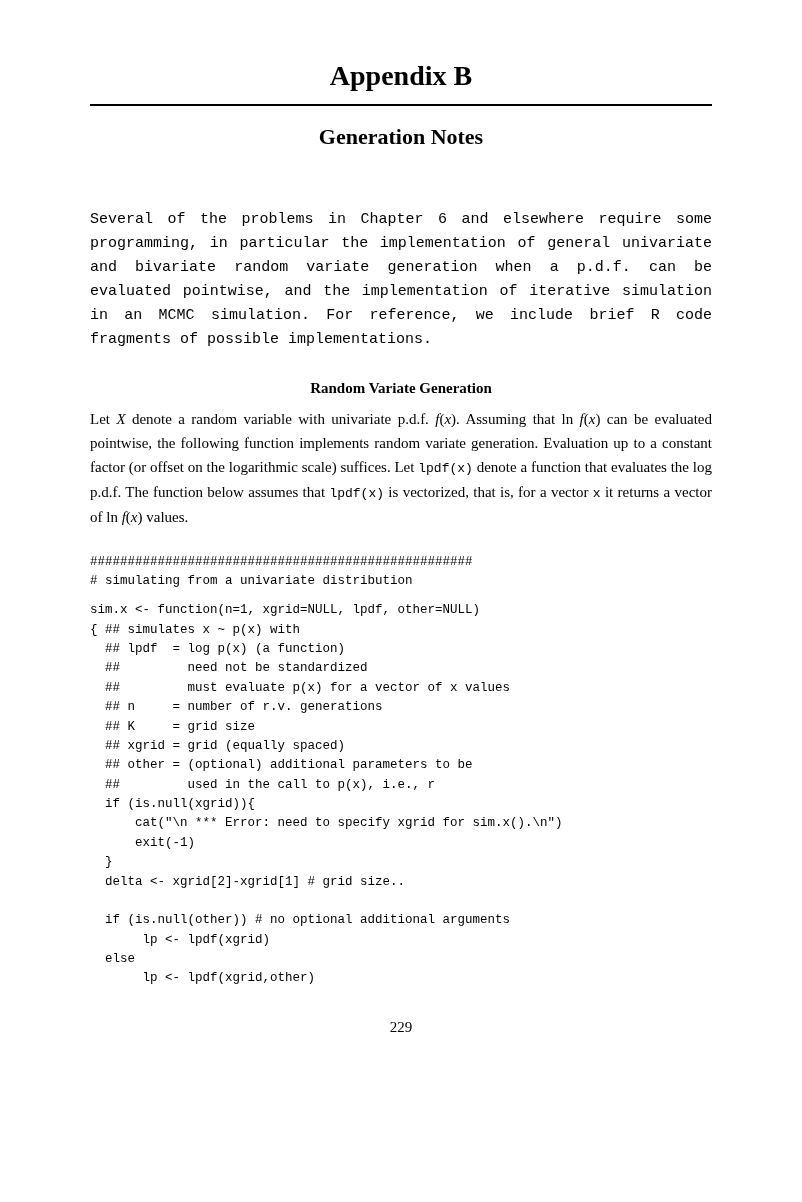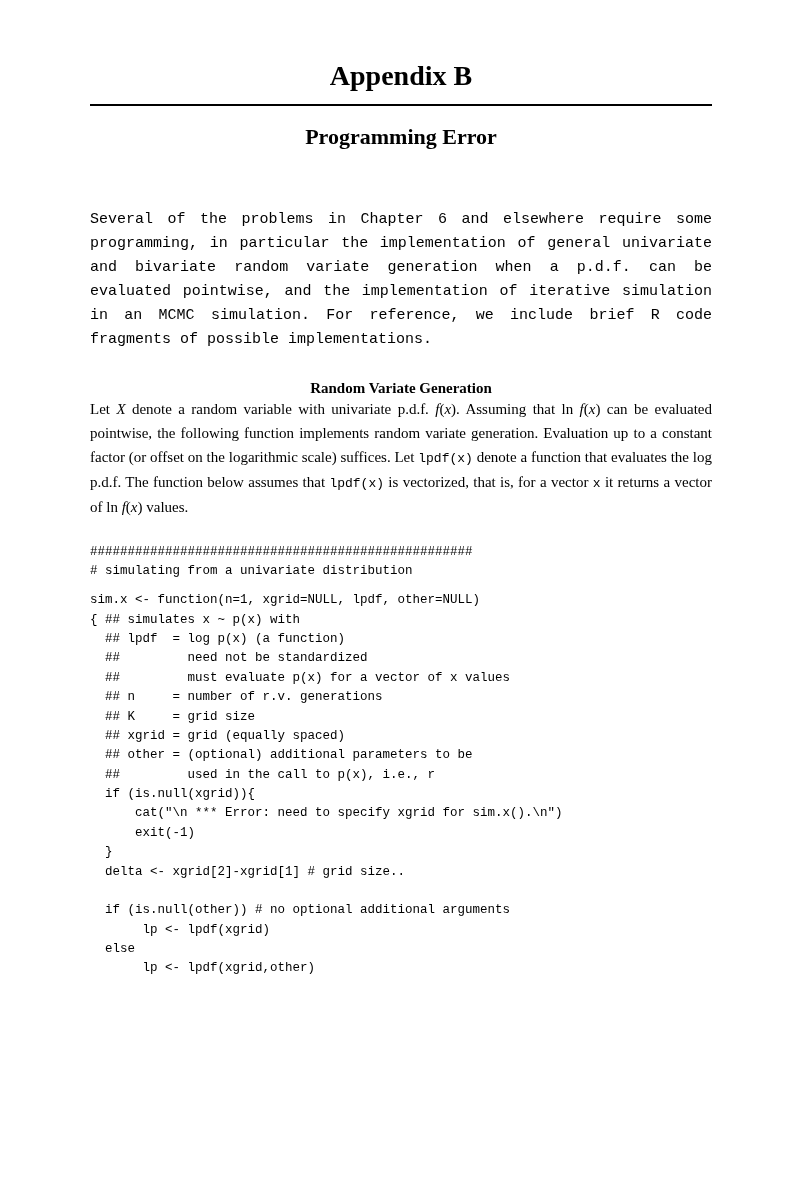--- a/index.html
+++ b/index.html
@@ -50,21 +50,21 @@
       line-height: 1.6;
       text-align: justify;
       margin-bottom: 28px;
       font-family: Liberation Mono, monospace;
     }
 
     .subsection-title {
       text-align: center;
       font-size: 15px;
       font-weight: bold;
-      margin-bottom: 0;
+      margin-bottom: 10px;
       font-family: "Times New Roman", Times, serif;
     }
 
     .body-text {
       font-size: 15px;
       line-height: 1.6;
       text-align: justify;
       margin-bottom: 24px;
       font-family: "Times New Roman", Times, serif;
     }
@@ -100,21 +100,21 @@
   </style>
 </head>
 <body>
 
 <div class="page">
 
   <div class="appendix-title">Appendix B</div>
 
   <hr class="hr-line">
 
-  <div class="section-title">Programming Error</div>
+  <div class="section-title">Generation Notes</div>
 
   <div class="spacer"></div>
 
   <p class="intro-paragraph">Several of the problems in Chapter 6 and elsewhere require some programming, in particular the implementation of general univariate and bivariate random variate generation when a p.d.f. can be evaluated pointwise, and the implementation of iterative simulation in an MCMC simulation. For reference, we include brief R code fragments of possible implementations.</p>
 
   <div class="subsection-title">Random Variate Generation</div>
 
   <p class="body-text">
     Let <em>X</em> denote a random variable with univariate p.d.f. <em>f</em>(<em>x</em>). Assuming that
     ln <em>f</em>(<em>x</em>) can be evaluated pointwise, the following function implements random variate generation. Evaluation up to a constant factor (or offset on the logarithmic scale) suffices. Let <code>lpdf(x)</code> denote a function that evaluates
@@ -139,14 +139,15 @@
       cat("\n *** Error: need to specify xgrid for sim.x().\n")
       exit(-1)
   }
   delta &lt;- xgrid[2]-xgrid[1] # grid size..
 
   if (is.null(other)) # no optional additional arguments
        lp &lt;- lpdf(xgrid)
   else
        lp &lt;- lpdf(xgrid,other)</div>
 
+  <div class="page-number">229</div>
 
 </div>
 
 </body></html>

